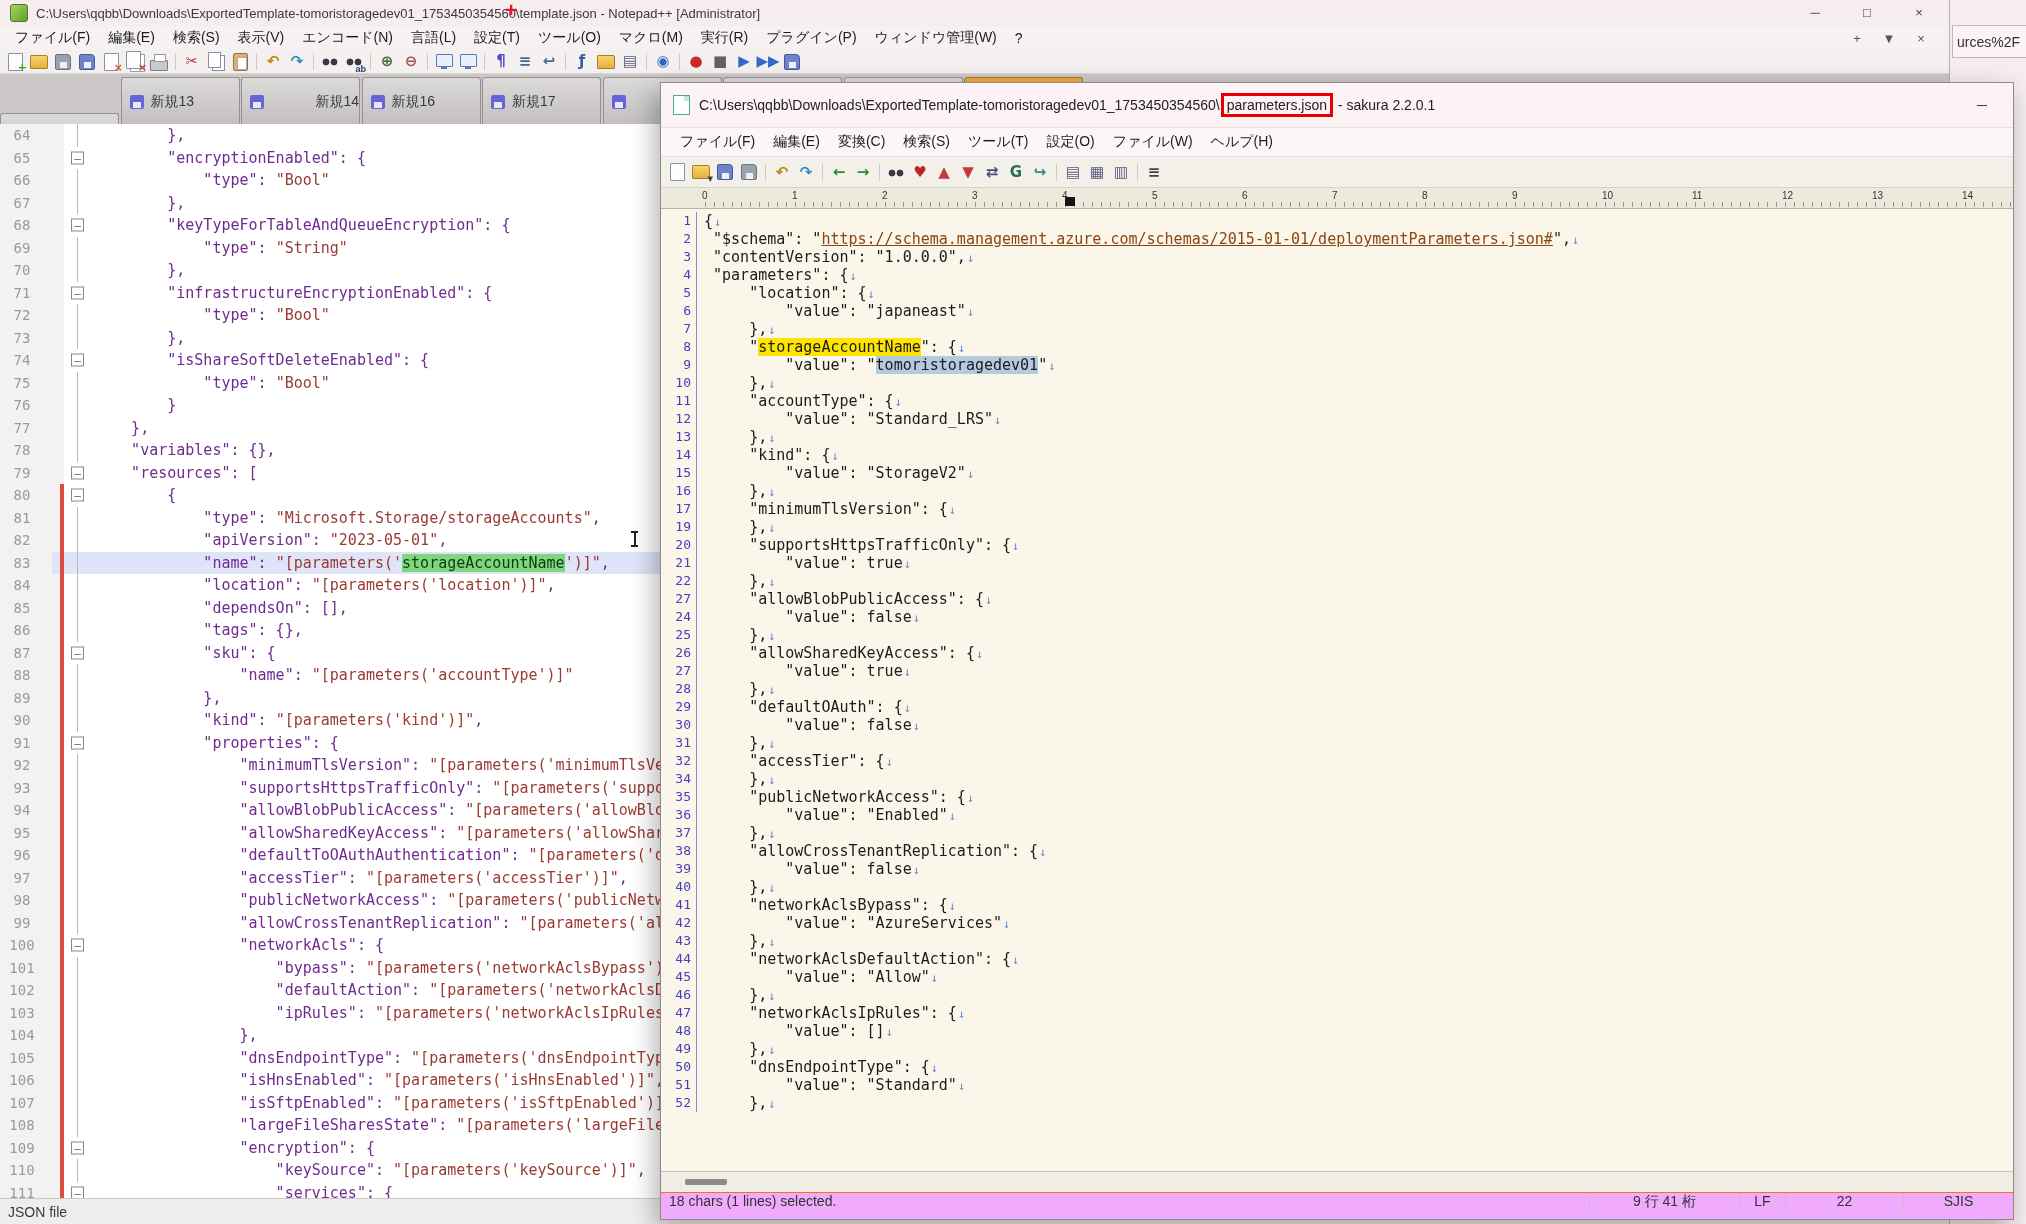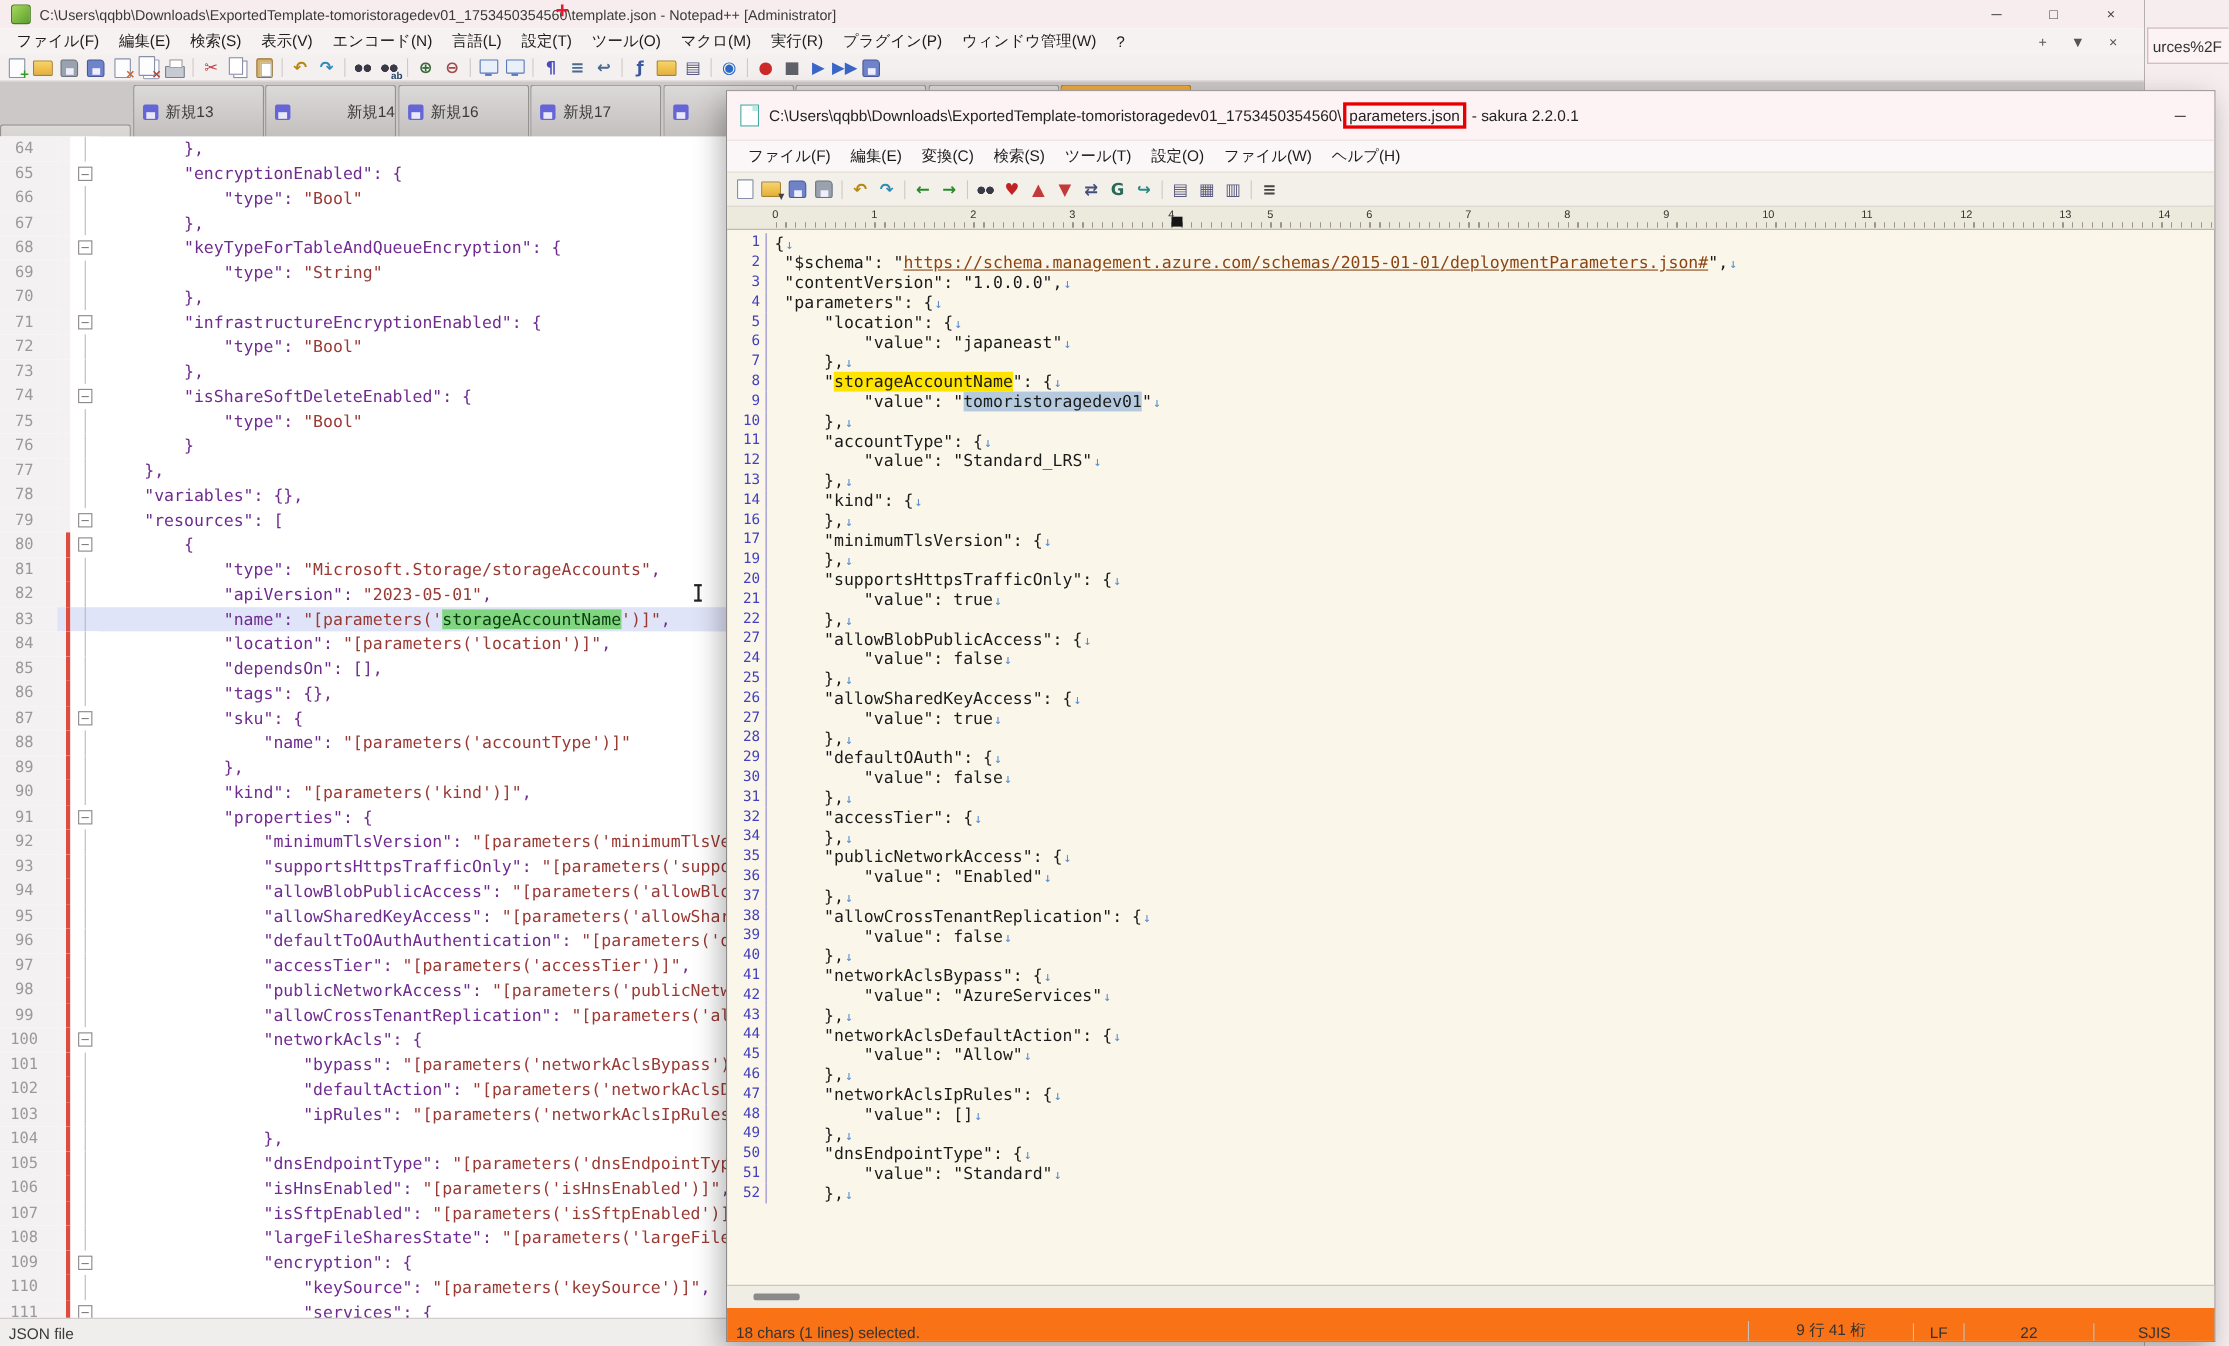--- a/index.html
+++ b/index.html
@@ -92,21 +92,21 @@
   .srow{display:flex;height:18px;line-height:18px;font-family:"DejaVu Sans Mono",monospace;font-size:15px;white-space:pre}
   .sln{width:36px;flex:none;text-align:right;padding-right:5px;font-size:13px;color:#4340bc;border-right:1px solid #8a85cc;box-sizing:border-box}
   .spre{padding-left:7px}
   .c-t{color:#1b1b1b}
   .c-u{color:#8b4513;text-decoration:underline}
   .c-y{background:#ffe400;color:#1b1b1b}
   .c-x{background:#b5cade;color:#1b1b1b}
   .cr{color:#5b8fd0;font-size:12px;margin-left:1px}
   #sk-hscroll{height:20px;flex:none;background:#f0ede4;border-top:1px solid #c8c4b8;position:relative}
   #sk-thumb{position:absolute;left:24px;top:7px;width:42px;height:6px;background:#8a8a8a;border-radius:2px}
-  #sk-status{height:26px;flex:none;background:#f97316;border-top:4px solid #f97316;display:flex;align-items:flex-end;font-size:14px;color:#333}
+  #sk-status{height:26px;flex:none;background:#f0abfc;border-top:1px solid #f97316;display:flex;align-items:flex-start;font-size:14px;color:#333}
   #sk-status .l{flex:1;display:flex;align-items:center;padding-left:8px}
   .scell{border-left:1px solid #c4c0bc;display:flex;align-items:center;justify-content:center;box-sizing:border-box}
 
   
   #ibeam{left:630px;top:530px;width:9px;height:18px;z-index:40}
   #ibeam::before{content:"";position:absolute;left:4px;top:2px;bottom:2px;border-left:2px solid #222}
   #ibeam::after{content:"";position:absolute;left:1px;right:1px;top:1px;border-top:2px solid #222}
   #ibeam .b{position:absolute;left:1px;right:1px;bottom:1px;border-bottom:2px solid #222}
 </style>
 </head>
@@ -416,20 +416,21 @@
       <div class="srow"><span class="sln">5</span><span class="spre"><span class="c-t">     "location": {</span><span class="cr">↓</span></span></div>
       <div class="srow"><span class="sln">6</span><span class="spre"><span class="c-t">         "value": "japaneast"</span><span class="cr">↓</span></span></div>
       <div class="srow"><span class="sln">7</span><span class="spre"><span class="c-t">     },</span><span class="cr">↓</span></span></div>
       <div class="srow"><span class="sln">8</span><span class="spre"><span class="c-t">     "</span><span class="c-y">storageAccountName</span><span class="c-t">": {</span><span class="cr">↓</span></span></div>
       <div class="srow"><span class="sln">9</span><span class="spre"><span class="c-t">         "value": "</span><span class="c-x">tomoristoragedev01</span><span class="c-t">"</span><span class="cr">↓</span></span></div>
       <div class="srow"><span class="sln">10</span><span class="spre"><span class="c-t">     },</span><span class="cr">↓</span></span></div>
       <div class="srow"><span class="sln">11</span><span class="spre"><span class="c-t">     "accountType": {</span><span class="cr">↓</span></span></div>
       <div class="srow"><span class="sln">12</span><span class="spre"><span class="c-t">         "value": "Standard_LRS"</span><span class="cr">↓</span></span></div>
       <div class="srow"><span class="sln">13</span><span class="spre"><span class="c-t">     },</span><span class="cr">↓</span></span></div>
       <div class="srow"><span class="sln">14</span><span class="spre"><span class="c-t">     "kind": {</span><span class="cr">↓</span></span></div>
+      <div class="srow"><span class="sln">15</span><span class="spre"><span class="c-t">         "value": "StorageV2"</span><span class="cr">↓</span></span></div>
       <div class="srow"><span class="sln">16</span><span class="spre"><span class="c-t">     },</span><span class="cr">↓</span></span></div>
       <div class="srow"><span class="sln">17</span><span class="spre"><span class="c-t">     "minimumTlsVersion": {</span><span class="cr">↓</span></span></div>
       <div class="srow"><span class="sln">19</span><span class="spre"><span class="c-t">     },</span><span class="cr">↓</span></span></div>
       <div class="srow"><span class="sln">20</span><span class="spre"><span class="c-t">     "supportsHttpsTrafficOnly": {</span><span class="cr">↓</span></span></div>
       <div class="srow"><span class="sln">21</span><span class="spre"><span class="c-t">         "value": true</span><span class="cr">↓</span></span></div>
       <div class="srow"><span class="sln">22</span><span class="spre"><span class="c-t">     },</span><span class="cr">↓</span></span></div>
       <div class="srow"><span class="sln">27</span><span class="spre"><span class="c-t">     "allowBlobPublicAccess": {</span><span class="cr">↓</span></span></div>
       <div class="srow"><span class="sln">24</span><span class="spre"><span class="c-t">         "value": false</span><span class="cr">↓</span></span></div>
       <div class="srow"><span class="sln">25</span><span class="spre"><span class="c-t">     },</span><span class="cr">↓</span></span></div>
       <div class="srow"><span class="sln">26</span><span class="spre"><span class="c-t">     "allowSharedKeyAccess": {</span><span class="cr">↓</span></span></div>

